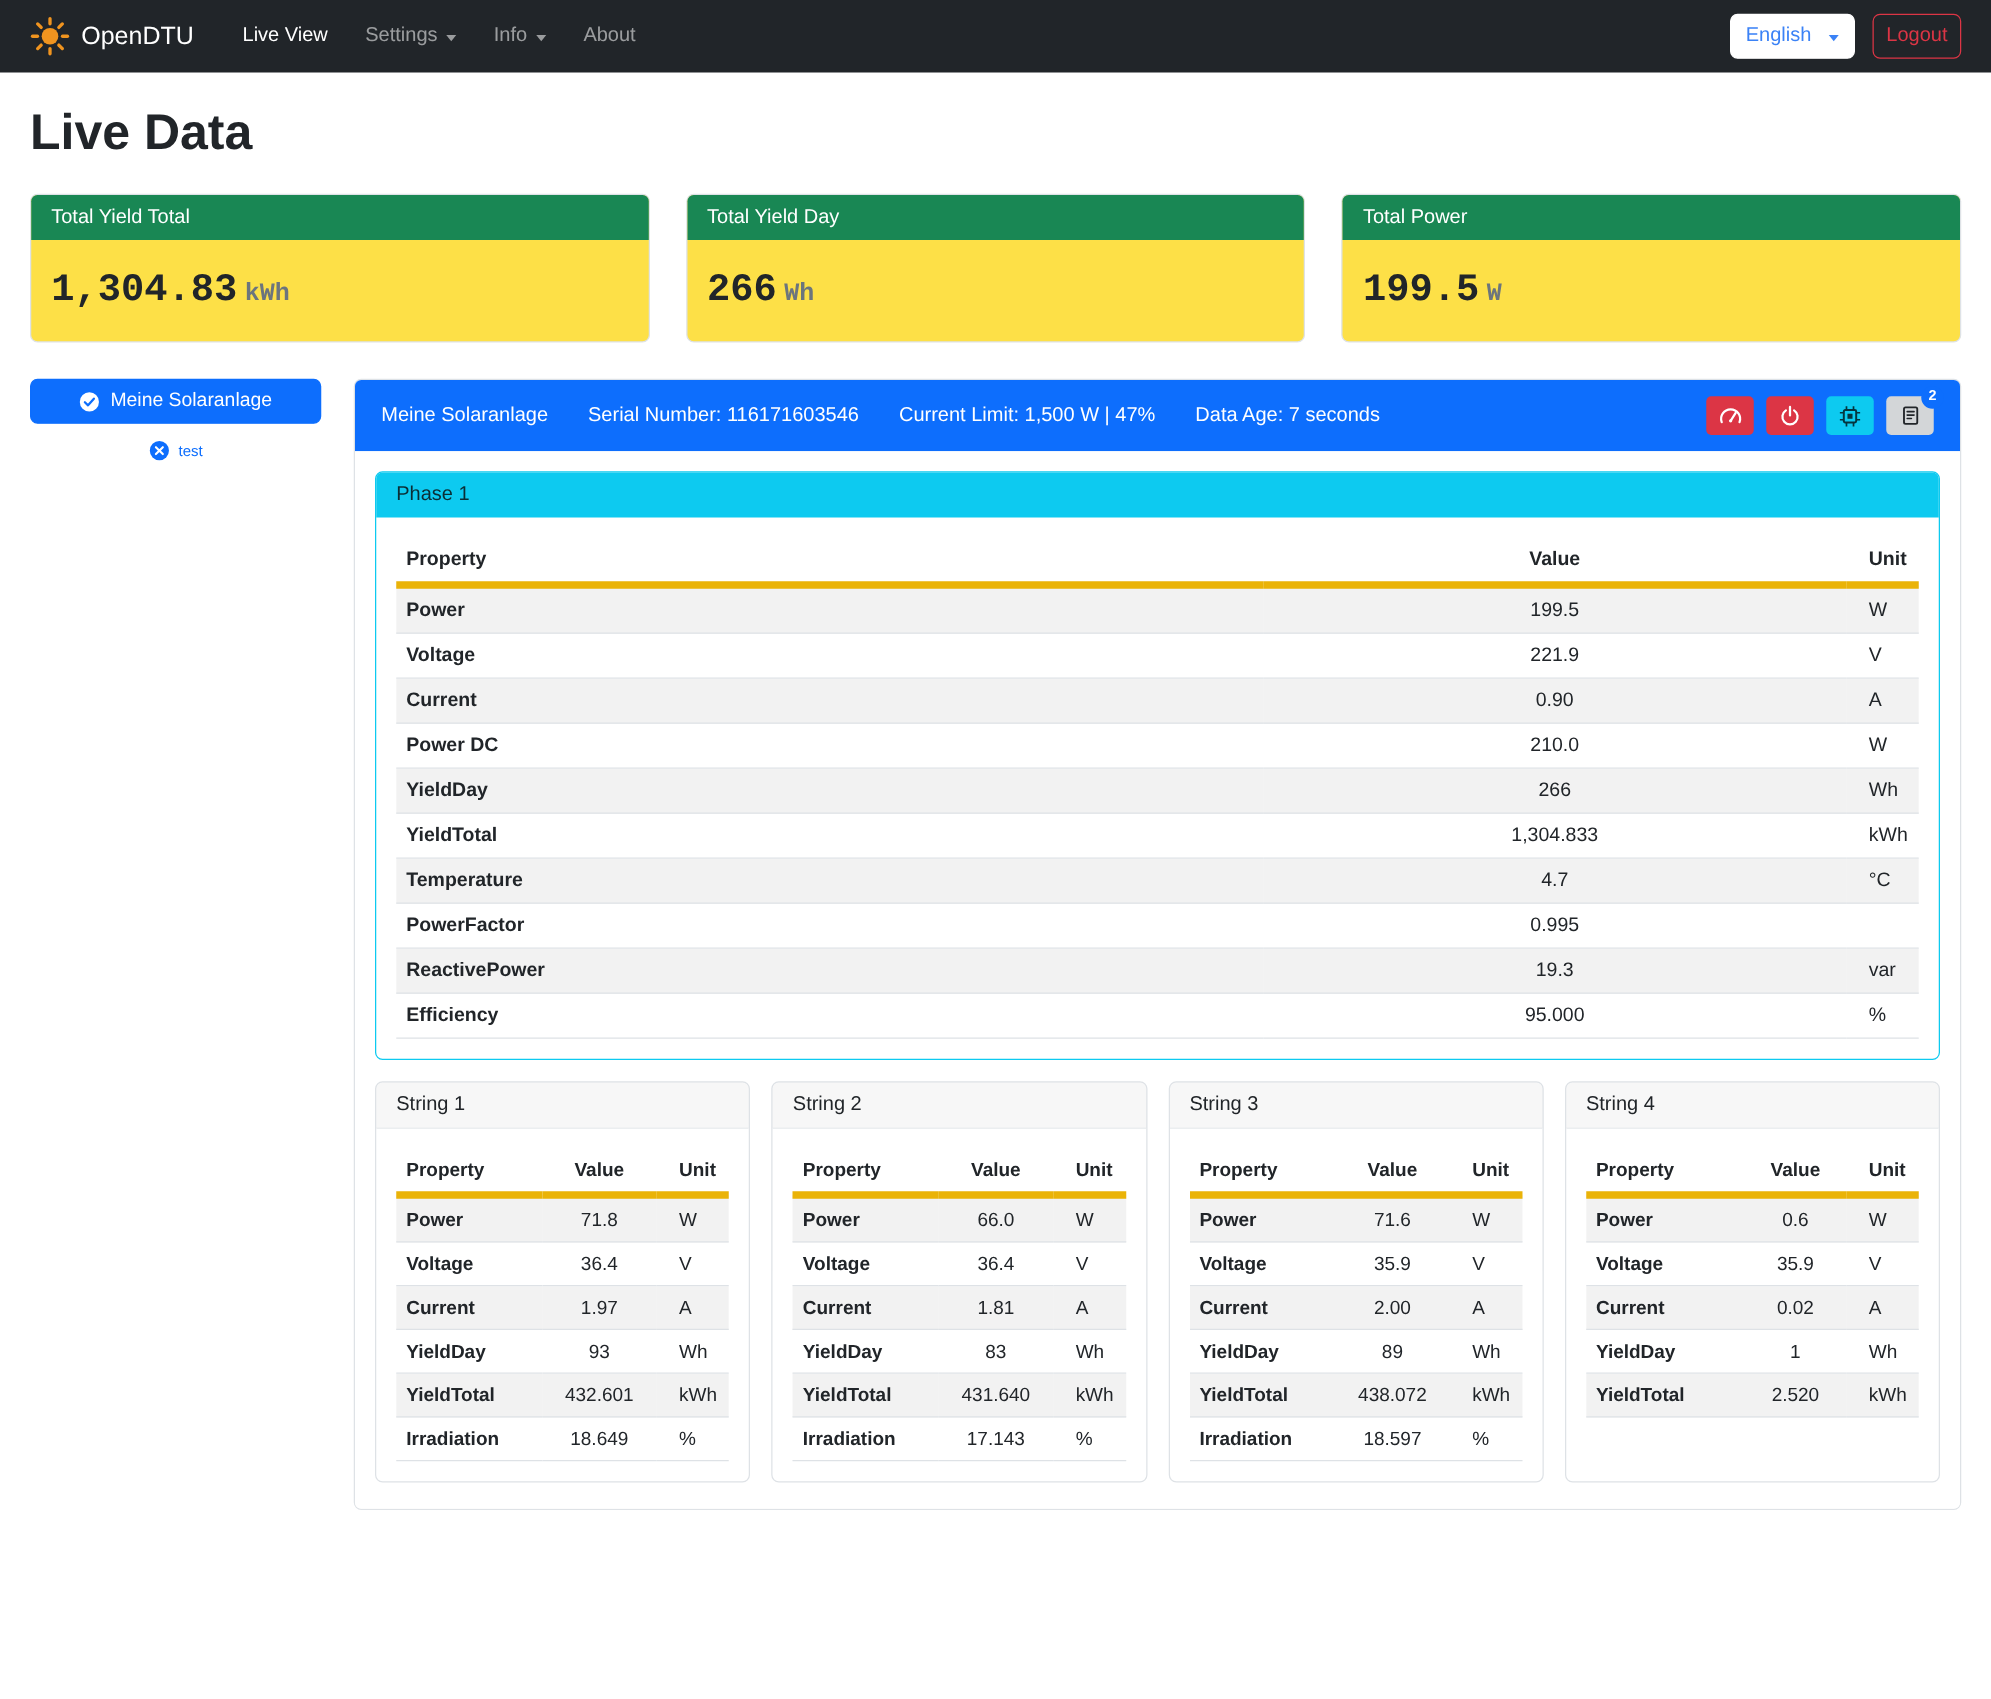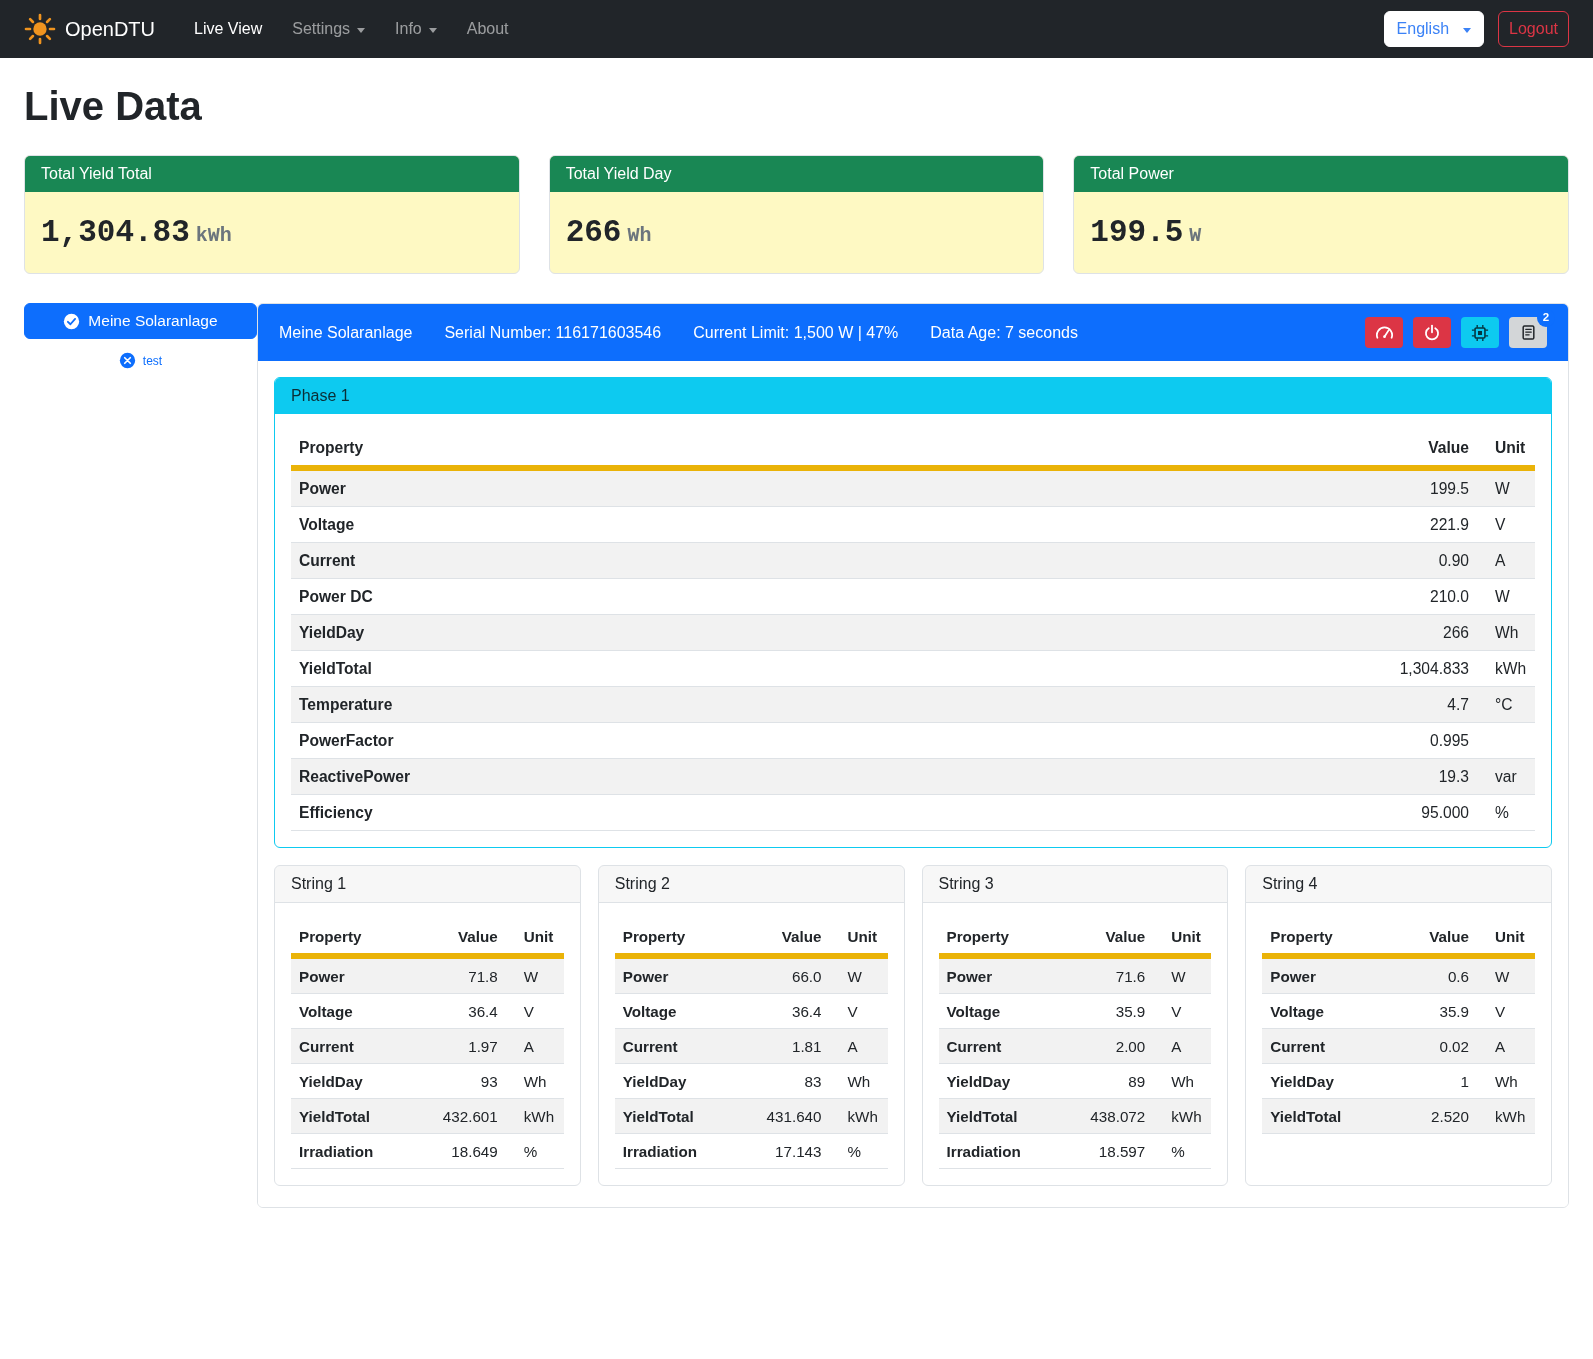--- a/index.html
+++ b/index.html
@@ -75,35 +75,36 @@
   
   .container { padding: 12px 24px 24px; }
   h1.page-title { font-size: 40px; font-weight: 600; margin: 14px 0 26px; }
   
   .summary-grid {
     display: grid;
     grid-template-columns: repeat(3, 1fr);
     gap: 29px;
     margin-bottom: 29px;
   }
-  .card { border: 1px solid #dee2e6; border-radius: 6px; background: #fef9c3; }
+  .card { border: 1px solid #dee2e6; border-radius: 6px; background: #fde047; }
   .card-header-green {
     background: #198754;
     color: #fff;
     padding: 9px 16px;
     border-radius: 5px 5px 0 0;
     font-size: 16px;
   }
   .summary-body { padding: 23px 16px; text-align: left; font-family: Liberation Mono, monospace; }
   .summary-value { font-size: 31px; font-weight: 600; color: #212529; }
   .summary-unit { font-size: 20px; font-weight: 600; color: #6c757d; margin-left: 6px; }
   
   .content-row {
     display: grid;
     grid-template-columns: 233px 1fr;
+    gap: 26px;
     align-items: start;
   }
   
   .inverter-select-btn {
     width: 100%;
     background: #0d6efd;
     border: 1px solid #0d6efd;
     color: #fff;
     border-radius: 6px;
     padding: 8px 12px;
@@ -179,21 +180,21 @@
   
   table.data-table { width: 100%; border-collapse: collapse; font-size: 15.6px; }
   table.data-table th, table.data-table td {
     padding: 8.5px 8px;
     border-bottom: 1px solid #dee2e6;
     text-align: left;
     vertical-align: middle;
   }
   table.data-table thead th { border-bottom: 6px solid #eab308; font-weight: 700; }
   table.data-table tbody tr:nth-child(odd) { background: rgba(0,0,0,0.05); }
-  table.data-table th.col-val, table.data-table td.cell-val { text-align: right; }
+  table.data-table th.col-val, table.data-table td.cell-val { text-align: center; }
   table.data-table .col-unit, table.data-table .cell-unit { width: 58px; padding-left: 18px; }
   table.data-table tbody th { font-weight: 700; }
   
   .strings-grid {
     display: grid;
     grid-template-columns: repeat(4, 1fr);
     gap: 17px;
     margin-top: 17px;
   }
   .string-card { border: 1px solid #dee2e6; border-radius: 6px; background: #fff; }

